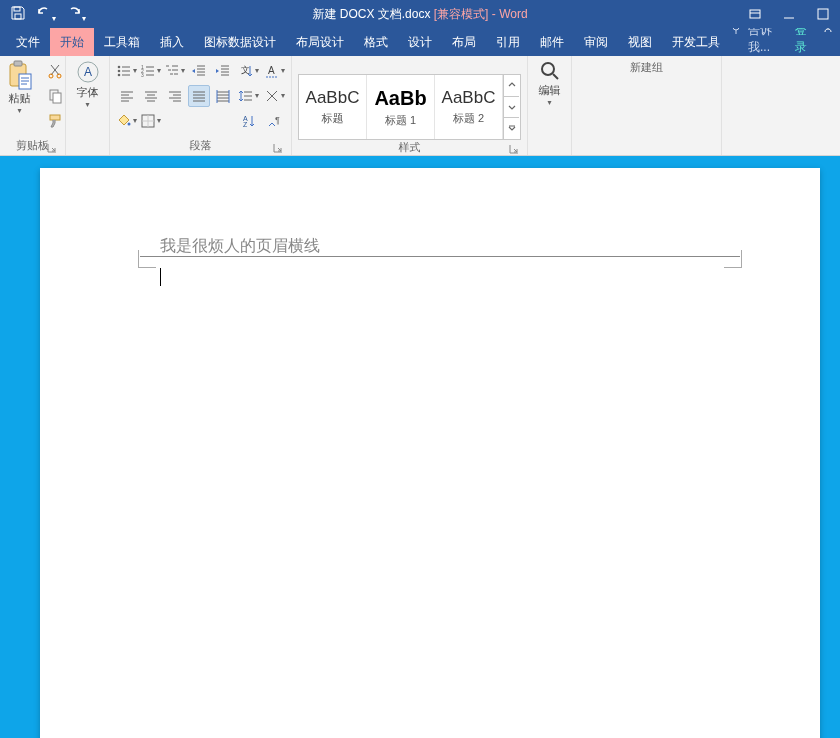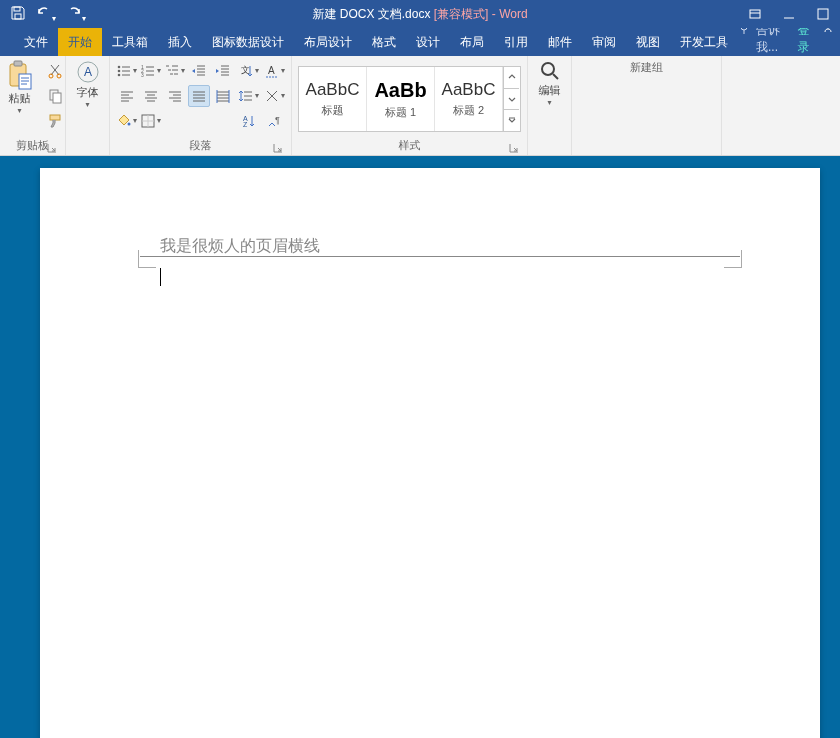--- a/index.html
+++ b/index.html
@@ -7,54 +7,54 @@
   
   .titlebar{height:28px;background:#2b579a;color:#fff;display:flex;align-items:center;position:relative;}
   .qat{display:flex;align-items:center;gap:10px;padding-left:10px;}
   .qat svg{width:16px;height:16px;}
   .title{position:absolute;left:50%;transform:translateX(-50%);font-size:12px;color:#fff;white-space:nowrap;}
   .title .dim{color:#fca5a5;}
   .winbtns{position:absolute;right:0;display:flex;align-items:center;gap:0;}
   .winbtns .btn{width:34px;height:28px;display:flex;align-items:center;justify-content:center;}
   .winbtns svg{width:12px;height:12px;stroke:#fff;stroke-width:1;fill:none;}
   
-  .tabs{height:28px;background:#2b579a;display:flex;align-items:flex-end;padding-left:14px;color:#fff;gap:0;}
+  .tabs{height:28px;background:#2b579a;display:flex;align-items:flex-end;padding-left:6px;color:#fff;gap:0;}
   .tab{padding:0 10px;height:28px;display:flex;align-items:center;font-size:12px;white-space:nowrap;}
-  .tab.active{background:#eab308;color:#2b579a;}
+  .tab.active{background:#fca5a5;color:#2b579a;}
   .tabs-right{margin-left:auto;display:flex;gap:6px;padding-right:6px;color:#cdd9ee;}
   .tabs-right svg{width:12px;height:12px;}
   
   .ribbon{height:100px;background:#f3f3f3;border-bottom:1px solid #d4d4d4;display:flex;}
   .group{border-right:1px solid #e1e1e1;display:flex;flex-direction:column;align-items:center;justify-content:space-between;padding:4px 6px 1px;position:relative;}
   .group-body{display:flex;align-items:flex-start;gap:4px;flex:1;}
   .group-label{font-size:11px;color:#666;height:16px;display:flex;align-items:flex-start;justify-content:center;width:100%;position:relative;}
   .dlg-launcher{position:absolute;right:2px;bottom:1px;width:10px;height:10px;}
   .dlg-launcher svg{width:10px;height:10px;stroke:#888;fill:none;}
   .big-btn{display:flex;flex-direction:column;align-items:center;gap:2px;min-width:40px;}
   .big-btn .lbl{font-size:11px;color:#444;text-align:center;line-height:13px;}
   .drop{font-size:8px;color:#666;line-height:8px;}
   .col{display:flex;flex-direction:column;gap:3px;justify-content:center;}
   .row{display:flex;gap:2px;align-items:center;}
   .ibtn{width:22px;height:22px;display:flex;align-items:center;justify-content:center;border-radius:2px;}
   .ibtn svg{width:16px;height:16px;}
   .ibtn.sel{background:#cfe2f3;border:1px solid #a3c2e0;}
   .ibtn .drop{margin-left:1px;}
   
-  .gallery{border:1px solid #c8c8c8;background:#fff;display:flex;height:66px;margin-top:6px;}
+  .gallery{border:1px solid #c8c8c8;background:#fff;display:flex;height:66px;margin-top:14px;}
   .gallery-items{display:flex;}
   .gallery-item{width:68px;border-right:1px solid #e5e5e5;display:flex;flex-direction:column;align-items:center;justify-content:center;gap:3px;}
   .gallery-item .sample{font-size:17px;color:#333;}
   .gallery-item.bold .sample{font-size:20px;font-weight:bold;color:#000;}
   .gallery-item .slabel{font-size:11px;color:#555;}
   .gallery-ctrl{width:16px;display:flex;flex-direction:column;border-left:1px solid #c8c8c8;}
   .gallery-ctrl div{flex:1;display:flex;align-items:center;justify-content:center;border-bottom:1px solid #c8c8c8;}
   .gallery-ctrl div:last-child{border-bottom:none;}
   .gallery-ctrl svg{width:8px;height:8px;stroke:#666;fill:none;stroke-width:1.2;}
   
-  .workspace{background:#0369a1;height:calc(738px - 28px - 28px - 100px);overflow:hidden;position:relative;}
+  .workspace{background:#0ea5e9;height:calc(738px - 28px - 28px - 100px);overflow:hidden;position:relative;}
   .page{position:absolute;left:40px;top:12px;width:780px;height:700px;background:#fff;box-shadow:0 2px 6px rgba(0,0,0,.25);}
   .header-line{position:absolute;left:100px;right:80px;top:88px;border-bottom:1px solid #888;}
   .header-text{position:absolute;left:120px;top:68px;font-size:16px;color:#888;}
   .hdr-mark-l,.hdr-mark-r{position:absolute;top:82px;width:18px;height:18px;}
   .hdr-mark-l{left:98px;border-left:1px solid #aaa;border-bottom:1px solid #aaa;}
   .hdr-mark-r{right:78px;border-right:1px solid #aaa;border-bottom:1px solid #aaa;}
   .cursor{position:absolute;left:120px;top:100px;width:1px;height:18px;background:#000;}
 </style>
 </head>
 <body>

